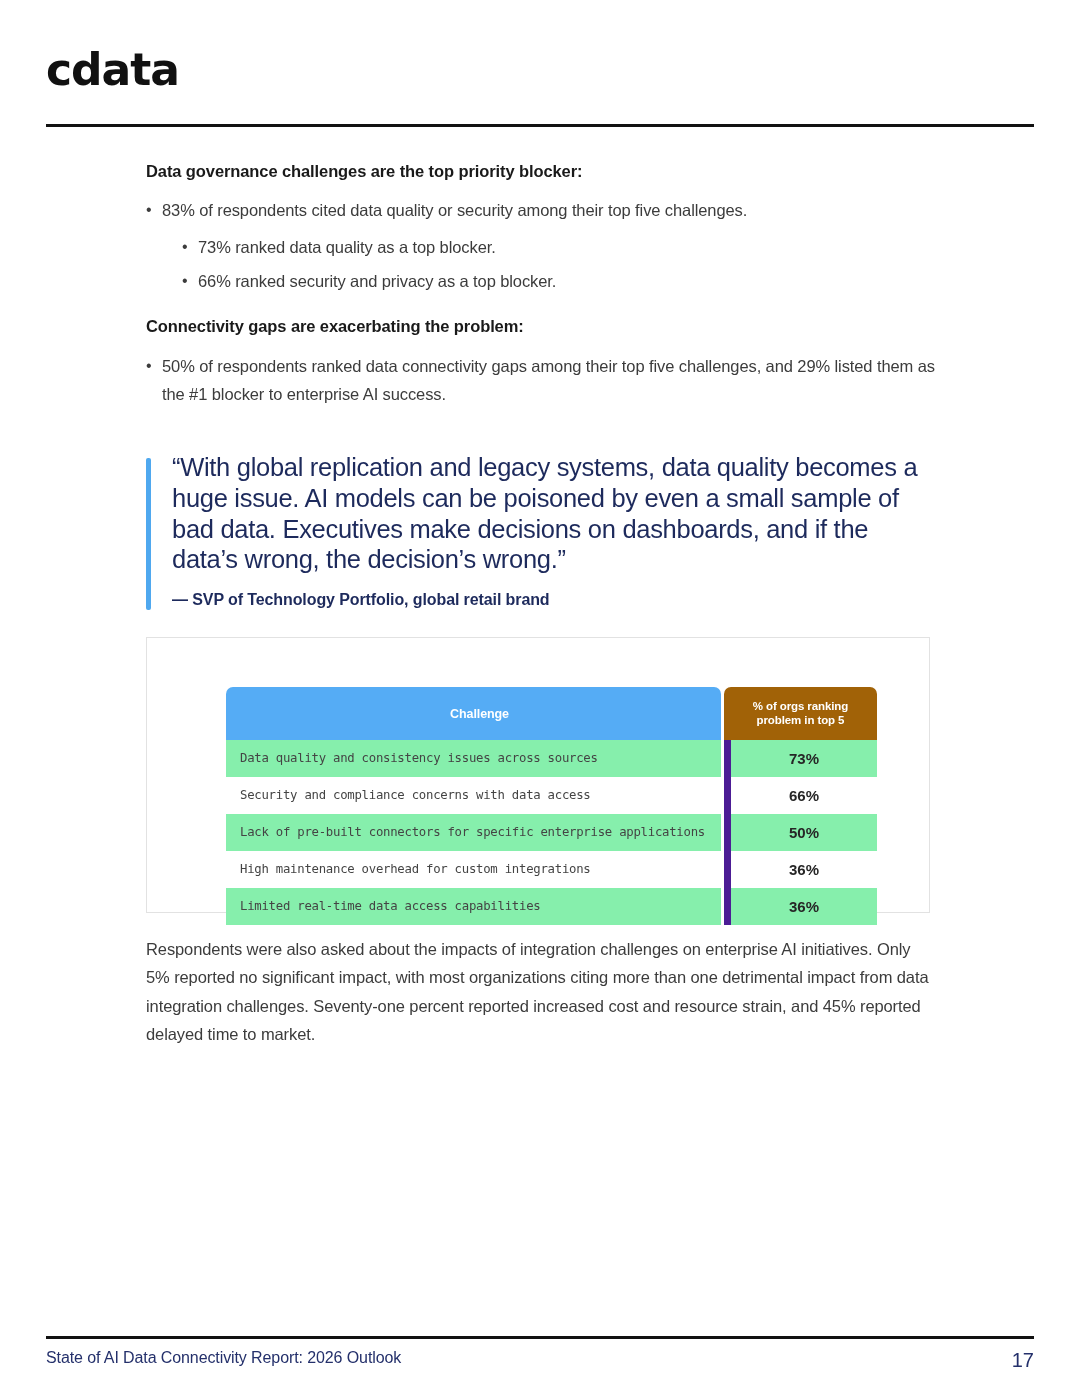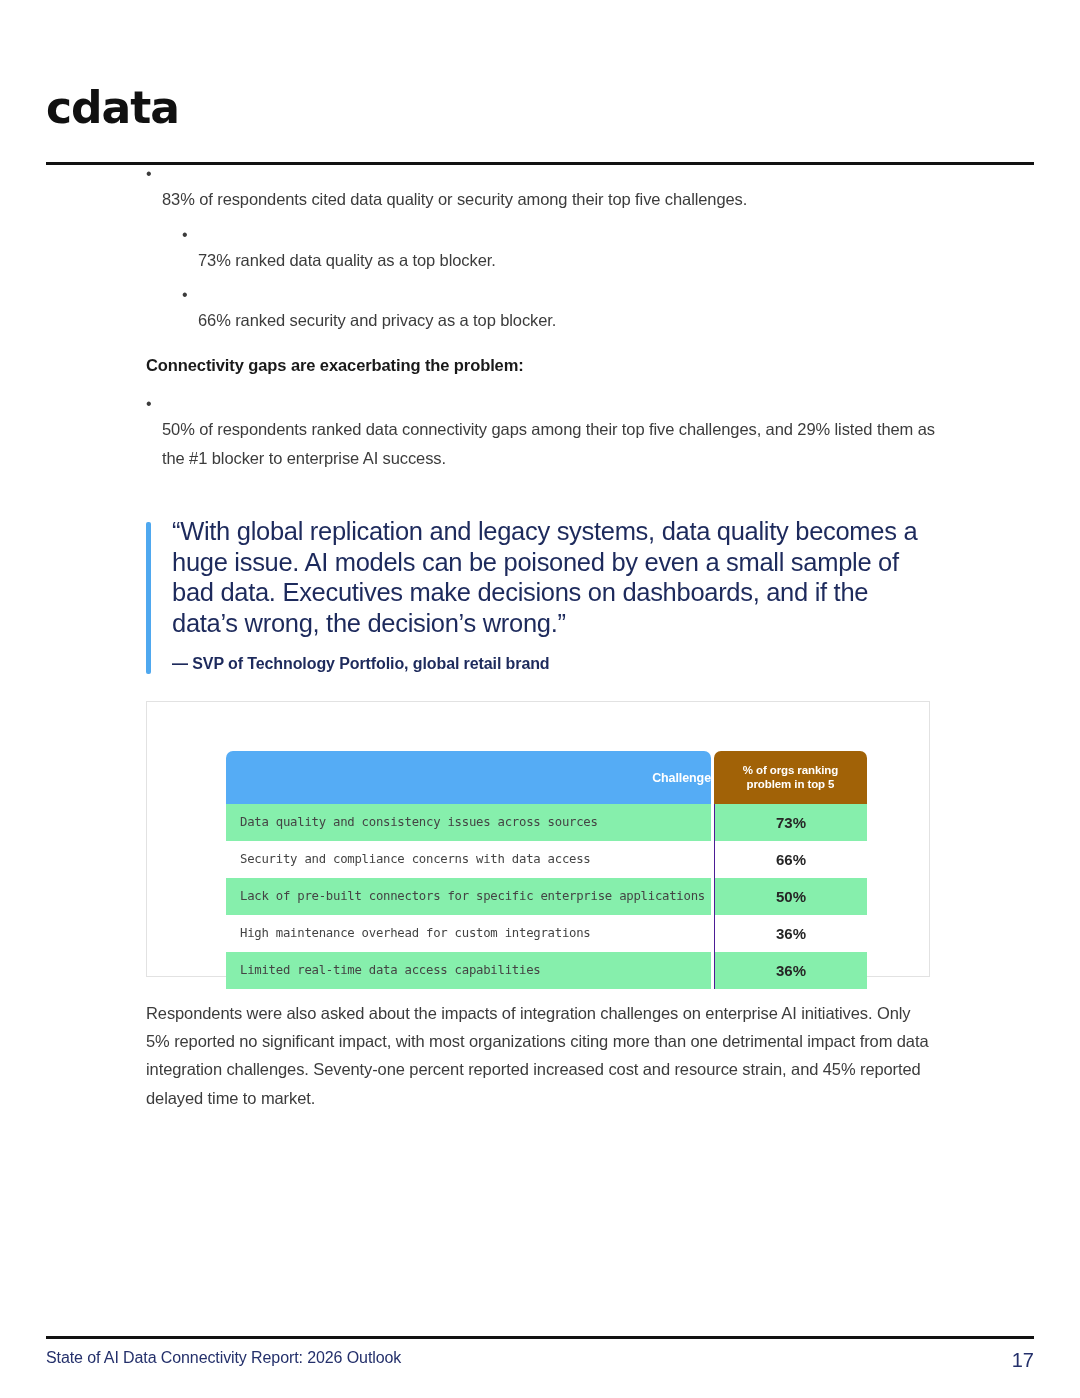--- a/index.html
+++ b/index.html
@@ -21,21 +21,20 @@
     height: 1398px;
     box-sizing: border-box;
   }
 
   
   .header {
     position: absolute;
     left: 0; top: 0;
     width: 1080px;
     height: 130px;
-    margin-top: 38px;
   }
   .logo {
     position: absolute;
     left: 46px;
     top: 48px;
     font-size: 44px;
     font-weight: 700;
     letter-spacing: -1px;
     color: #111111;
     font-family: "DejaVu Sans", sans-serif;
@@ -76,21 +75,21 @@
     color: #3c3c3c;
     letter-spacing: -0.1px;
   }
   .bullet .dot {
     flex: 0 0 auto;
     width: 16px;
     color: #3c3c3c;
     font-size: 16px;
     line-height: 1.72;
   }
-  .bullet .btext { flex: 1 1 auto; margin-top: 25px; }
+  .bullet .btext { flex: 1 1 auto; }
 
   .bullet.indent { margin-left: 36px; margin-bottom: 6px; }
 
   p.body {
     margin: 0 0 6px 0;
     font-size: 16.5px;
     line-height: 1.72;
     color: #3c3c3c;
     letter-spacing: -0.1px;
   }
@@ -157,24 +156,24 @@
   .tbl {
     width: 100%;
     border-collapse: separate;
     border-spacing: 0;
     table-layout: fixed;
   }
   .tbl th.col-challenge {
     width: 483px;
     background: #55ACF5;
     color: #ffffff;
-    text-align: right;
+    text-align: center;
     font-size: 12.5px;
     font-weight: 700;
-    padding: 20px 0 19px 2px;
+    padding: 20px 0 19px 12px;
     border-radius: 7px 7px 0 0;
     letter-spacing: -0.1px;
   }
   .tbl th.spacer {
     width: 3px;
     background: #ffffff;
     padding: 0;
     border: 0;
   }
   .tbl th.col-pct {
@@ -199,21 +198,21 @@
     overflow: hidden;
   }
   .tbl td.pct {
     font-family: "Liberation Sans", sans-serif;
     font-size: 15px;
     font-weight: 700;
     color: #262626;
     text-align: center;
     padding: 10px 6px;
     letter-spacing: 0;
-    border-left: 1px solid #4c1d95;
+    border-left: 7px solid #4c1d95;
   }
   .tbl td.spacer { padding: 0; background: #ffffff; border: 0; }
   .tbl tr.odd td { background: #86efac; }
   .tbl tr.even td { background: #ffffff; }
   .tbl tr.odd td.spacer,
   .tbl tr.even td.spacer { background: #ffffff; }
 
   
   .footer-rule {
     position: absolute;
@@ -245,20 +244,21 @@
 
 <div class="page">
 
   <div class="header">
     <div class="logo">cdata</div>
     <div class="header-rule"></div>
   </div>
 
   <div class="content">
 
+    <h3 class="sub-head">Data governance challenges are the top priority blocker:</h3>
 
     <div class="bullet">
       <span class="dot">•</span>
       <span class="btext">83% of respondents cited data quality or security among their top five challenges.</span>
     </div>
     <div class="bullet indent">
       <span class="dot">•</span>
       <span class="btext">73% ranked data quality as a top blocker.</span>
     </div>
     <div class="bullet indent">

